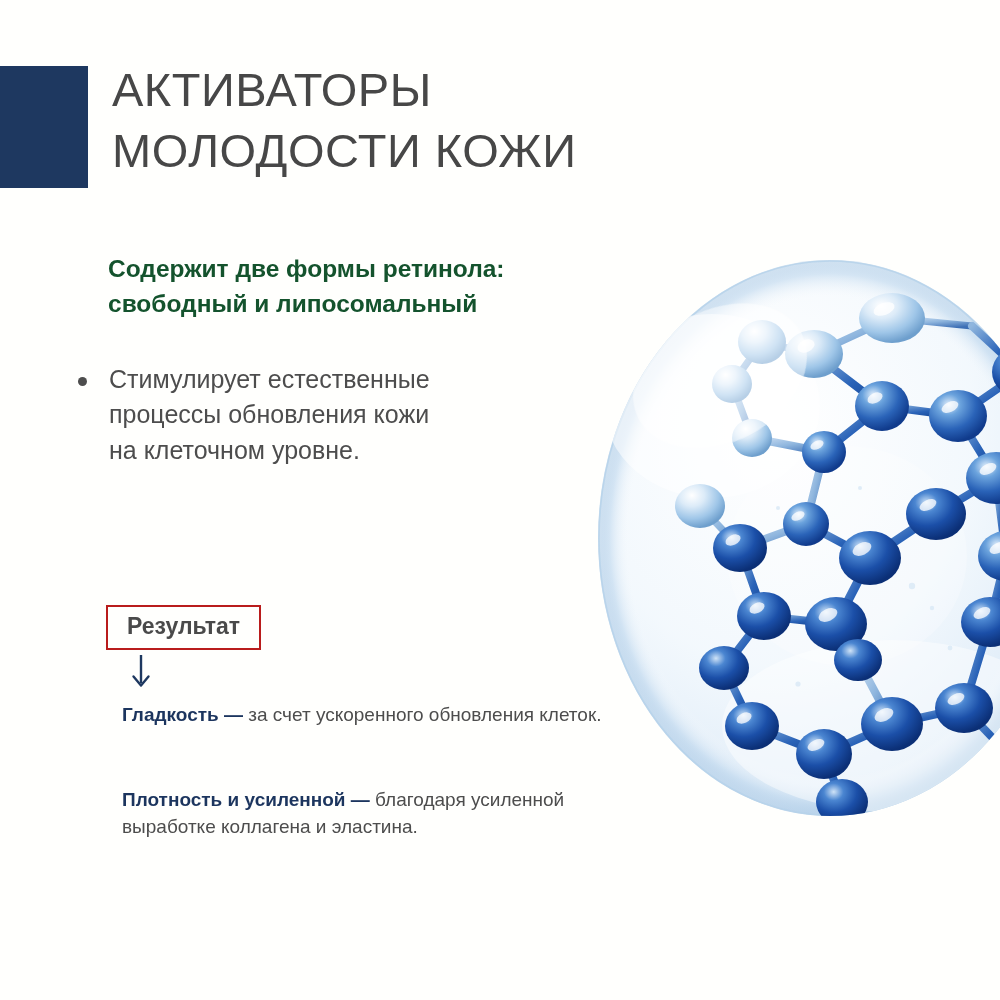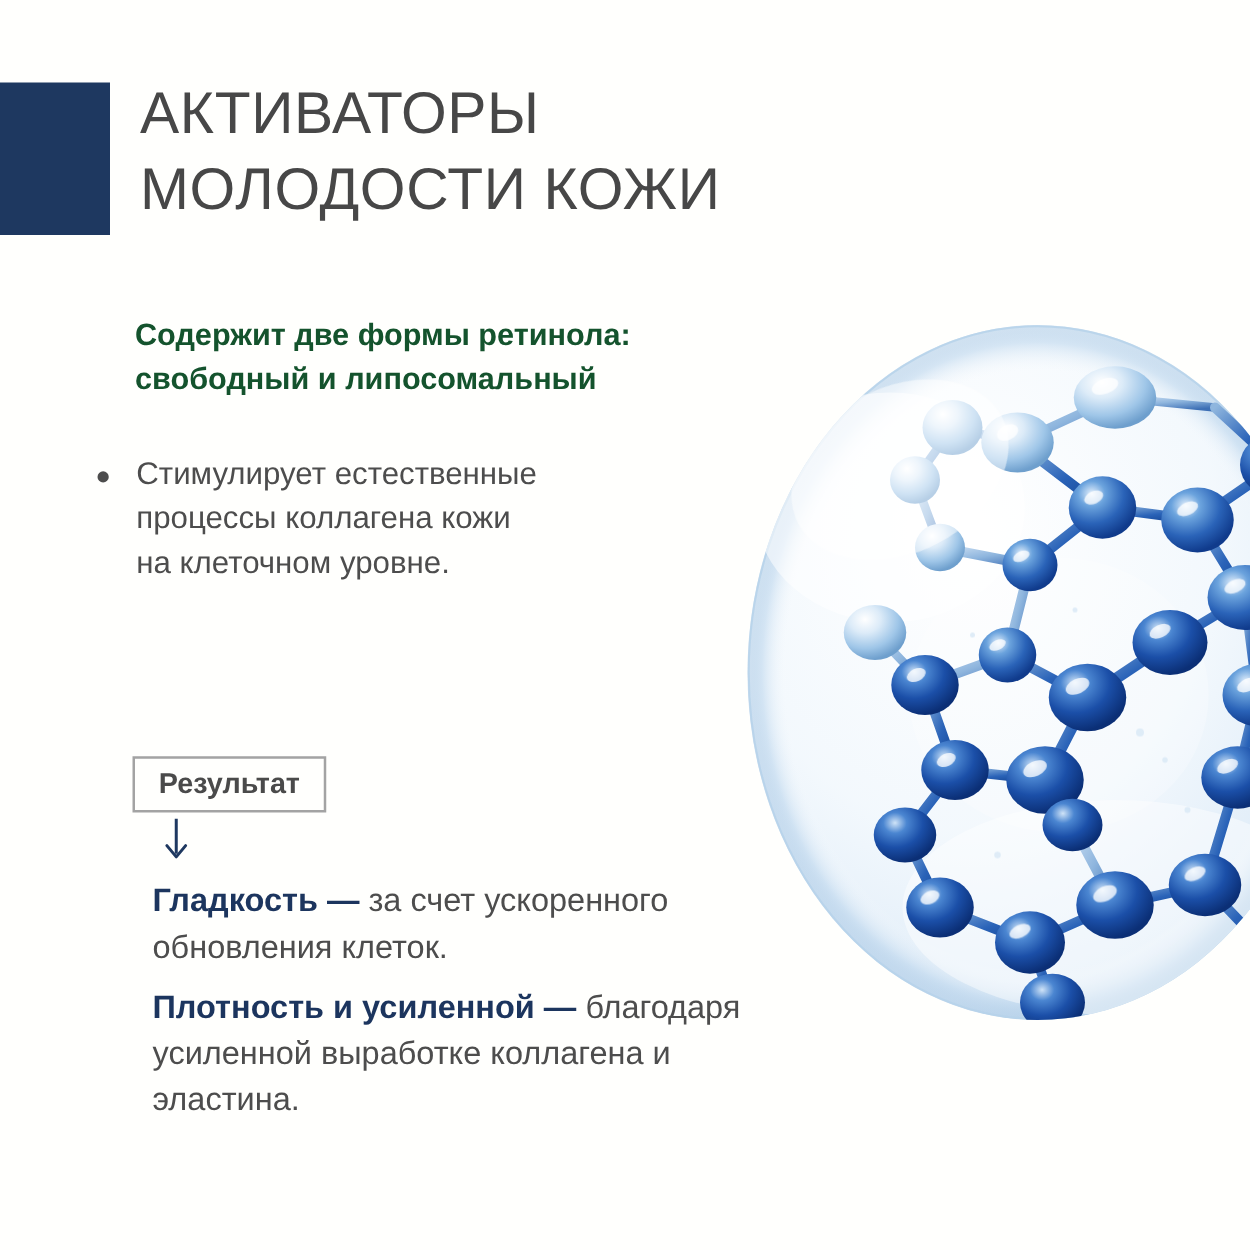--- a/index.html
+++ b/index.html
@@ -80,21 +80,21 @@
     font-weight: 400;
     white-space: pre-line;
   }
 
   
   .result-box {
     position: absolute;
     left: 106px;
     top: 605px;
     padding: 7px 19px 9px 19px;
-    border: 2px solid #a3a3a3;
+    border: 2px solid #b91c1c;
     background: transparent;
     box-sizing: border-box;
   }
   .result-box-label {
     color: #4a4a4a;
     font-size: 23px;
     font-weight: 700;
     line-height: 1.1;
     white-space: nowrap;
   }
@@ -104,21 +104,21 @@
     top: 654px;
     width: 30px;
     height: 36px;
   }
 
   
   .result-item {
     position: absolute;
     left: 122px;
     width: 480px;
-    font-size: 26px;
+    font-size: 19px;
     line-height: 1.42;
     color: #4d4d4d;
     font-weight: 400;
   }
   .result-item .rhead {
     color: #1c355e;
     font-weight: 700;
   }
   #result-item-1 { top: 702px; }
   #result-item-2 { top: 787px; }
@@ -142,21 +142,21 @@
   <div class="accent-block"></div>
   <div class="title">АКТИВАТОРЫ
 МОЛОДОСТИ КОЖИ</div>
 
   <div class="lead">Содержит две формы ретинола:
 свободный и липосомальный</div>
 
   <div class="bullet-row">
     <span class="bullet-dot"></span>
     <span class="bullet-text">Стимулирует естественные
-процессы коллагена кожи
+процессы обновления кожи
 на клеточном уровне.</span>
   </div>
 
   <div class="result-box">
     <div class="result-box-label">Результат</div>
   </div>
 
   <div class="down-arrow">
     <svg viewBox="0 0 30 36" width="30" height="36" aria-hidden="true">
       <line x1="15" y1="1" x2="15" y2="29" stroke="#1e3860" stroke-width="2.4"></line>

